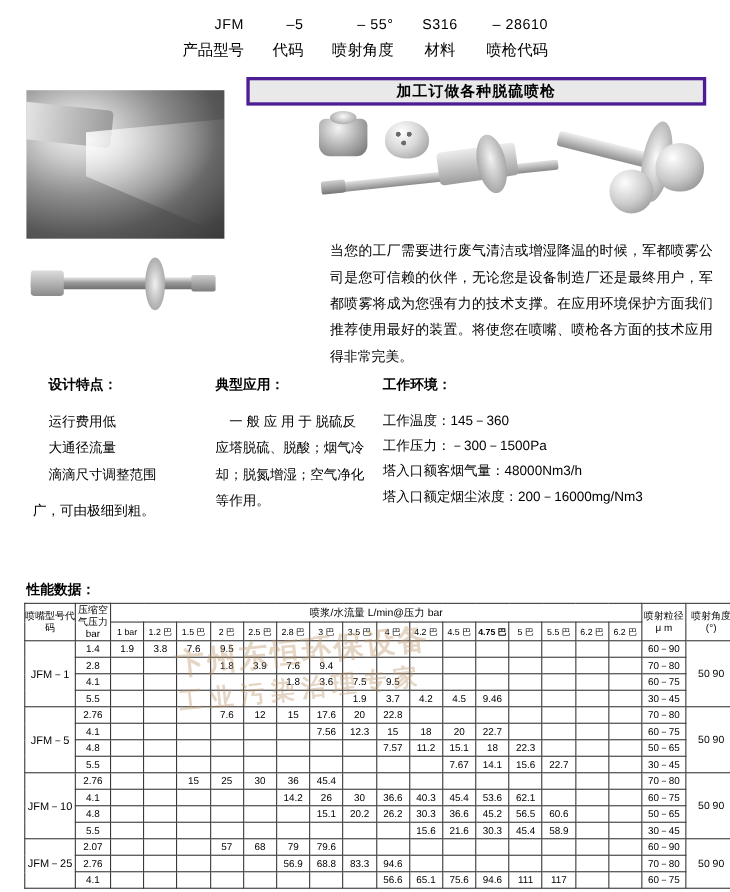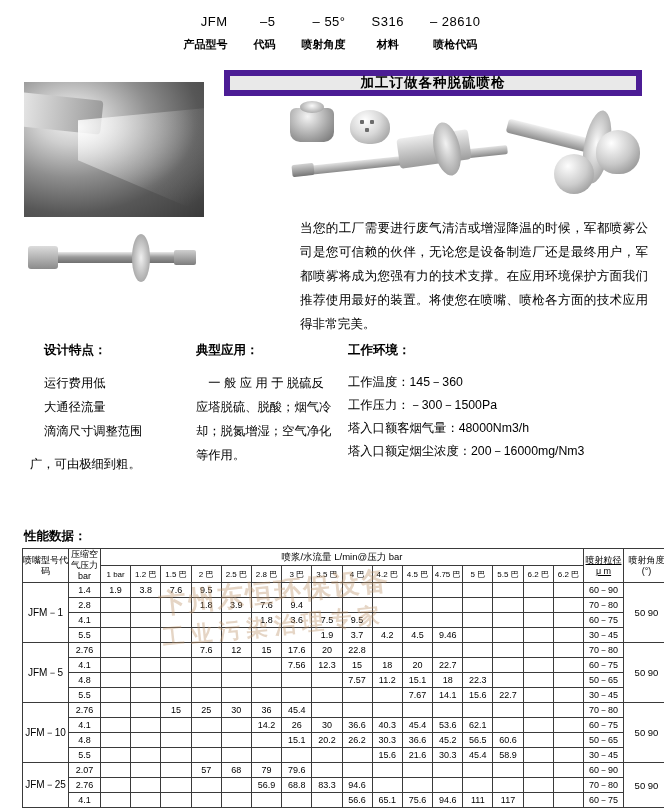--- a/index.html
+++ b/index.html
@@ -13,21 +13,21 @@
     overflow: hidden;
   }
 
   
   .code-row {
     position: absolute; left: 0; top: 14px; width: 664px;
     display: flex; justify-content: center;
   }
   .code-grid { display: grid; grid-template-columns: repeat(5, auto); column-gap: 26px; }
   .code-top { font-size: 13px; text-align: right; letter-spacing: .5px; }
-  .code-bot { font-size: 11px; text-align: center; padding-top: 8px; font-weight: bold; }
+  .code-bot { font-size: 14px; text-align: center; padding-top: 8px; }
 
   
   .photo-spray {
     position: absolute; left: 24px; top: 82px; width: 180px; height: 135px;
     background: radial-gradient(ellipse at 26% 28%, #f2f2f2 0%, #cfcfcf 18%, #8e8e8e 42%, #575757 68%, #3a3a3a 100%);
     overflow: hidden;
   }
   .photo-spray:before {
     content:""; position:absolute; left:-14px; top:14px; width:92px; height:34px;
     background: linear-gradient(90deg,#efefef,#9b9b9b); border-radius:4px;
@@ -58,21 +58,21 @@
     border-radius: 50%/50%;
   }
   .lance-tip {
     position:absolute; left: 150px; top: 22px; width: 22px; height: 15px;
     background: linear-gradient(180deg,#cfcfcf,#7d7d7d); border-radius: 2px;
   }
 
   
   .banner {
     position: absolute; left: 224px; top: 70px; width: 418px; height: 26px;
-    border: 6px solid #4c1d95; background: #e9e9e9;
+    border: 3px solid #4c1d95; background: #e9e9e9;
     display: flex; align-items: center; justify-content: center;
     font-size: 13.5px; font-weight: bold; letter-spacing: 1px;
   }
 
   
   .photo-nozzles {
     position: absolute; left: 248px; top: 100px; width: 394px; height: 108px;
   }
   .nz { position: absolute; }
   .nz-cap {
@@ -175,21 +175,21 @@
     border: 1px solid #3a3a3a;
     text-align: center;
     vertical-align: middle;
     padding: 0;
     height: 15px;
     font-weight: normal;
   }
   th.hdr-model { width: 46px; font-size: 9px; line-height: 11px; }
   th.hdr-press { width: 32px; font-size: 9px; line-height: 11px; }
   th.hdr-flow  { font-size: 9.5px; }
-  th.hdr-grain { width: 40px; font-size: 9px; line-height: 11px; text-decoration: underline; }
+  th.hdr-grain { width: 40px; font-size: 9px; line-height: 11px; }
   th.hdr-angle { width: 46px; font-size: 9px; line-height: 11px; }
   td.model { font-size: 10px; }
   td.pbar  { font-size: 9px; }
   td.grain { font-size: 9px; }
   td.angle { font-size: 9.5px; }
   .sep-thick { border-top: 1.6px solid #222 !important; }
 
   
   .watermark {
     position: absolute; left: 160px; top: 570px; width: 330px; height: 70px;
@@ -287,21 +287,21 @@
         <th style="font-size: 8px;">1.2 巴</th>
         <th style="font-size: 8px;">1.5 巴</th>
         <th style="font-size: 8px;">2 巴</th>
         <th style="font-size: 8px;">2.5 巴</th>
         <th style="font-size: 8px;">2.8 巴</th>
         <th style="font-size: 8px;">3 巴</th>
         <th style="font-size: 8px;">3.5 巴</th>
         <th style="font-size: 8px;">4 巴</th>
         <th style="font-size: 8px;">4.2 巴</th>
         <th style="font-size: 8px;">4.5 巴</th>
-        <th style="font-size: 8px;">4.75 巴</th>
+        <th style="font-size: 8px; font-weight: bold;">4.75 巴</th>
         <th style="font-size: 8px;">5 巴</th>
         <th style="font-size: 8px;">5.5 巴</th>
         <th style="font-size: 8px;">6.2 巴</th>
         <th style="font-size: 8px;">6.2 巴</th>
       </tr>
   </thead>
   <tbody id="perf-body">
       <tr>
         <td class="model" rowspan="4">JFM－1</td>
         <td class="pbar">1.4</td>

